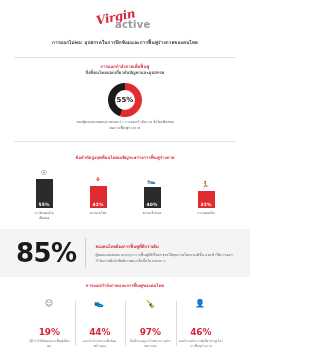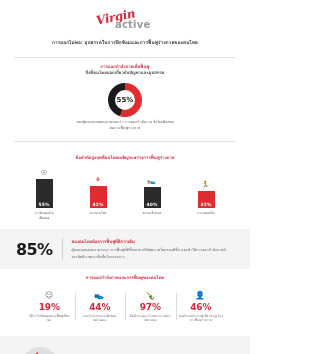--- a/index.html
+++ b/index.html
@@ -71,34 +71,34 @@
     width: 17px; display:flex; align-items:flex-end; justify-content:center;
     padding-bottom: 1px;
   }
   .bar-val { font-size:4.4px; font-weight:700; color:#fff; letter-spacing:0.2px; }
   .bar-labels { display:flex; justify-content:space-between; padding: 3px 18px 0; }
   .bar-label { width:24px; text-align:center; font-size:3.2px; color:#555; line-height:1.5; }
 
   
   .band { background:#f4f4f4; margin-top:5px; padding: 9px 16px; }
   .band-inner { display:flex; align-items:center; gap: 9px; }
-  .big-num { font-size:16px; font-weight:700; color:#1a1a1a; letter-spacing:-0.6px; }
+  .big-num { font-size:26px; font-weight:700; color:#1a1a1a; letter-spacing:-0.6px; }
   .vline { width:1px; align-self:stretch; background:#cfcfcf; }
   .band-txt { flex:1; }
   .band-head { color:#d6273c; font-size:4.2px; font-weight:700; margin-bottom:2px; }
   .band-body { color:#5a5a5a; font-size:3.6px; line-height:1.75; }
 
   
   .quad { display:flex; margin-top: 8px; padding: 0 10px; }
   .quad-cell { flex:1; text-align:center; padding: 0 3px; position:relative; }
   .quad-cell + .quad-cell::before {
     content:""; position:absolute; left:0; top:3px; bottom:3px; width:1px; background:#dcdcdc;
   }
   .quad-icon { height:11px; font-size:8px; color:#6e6e6e; line-height:11px; }
-  .quad-val { font-size:9px; font-weight:700; color:#d6273c; margin-top:1px; letter-spacing:-0.2px; }
+  .quad-val { font-size:9px; font-weight:700; color:#d6273c; margin-top:18px; letter-spacing:-0.2px; }
   .quad-cap { font-size:3.1px; color:#666; line-height:1.6; margin-top:2px; }
 
   
   .pie-band { background:#f4f4f4; margin-top:9px; padding: 8px 14px; display:flex; align-items:center; gap:8px; }
   .pie-holder { position:relative; width:46px; height:44px; flex:none; }
   .pie-ring {
     position:absolute; left:8px; top:3px; width:36px; height:36px; border-radius:50%;
     background:#dedede;
   }
   .pie-ring::after{

